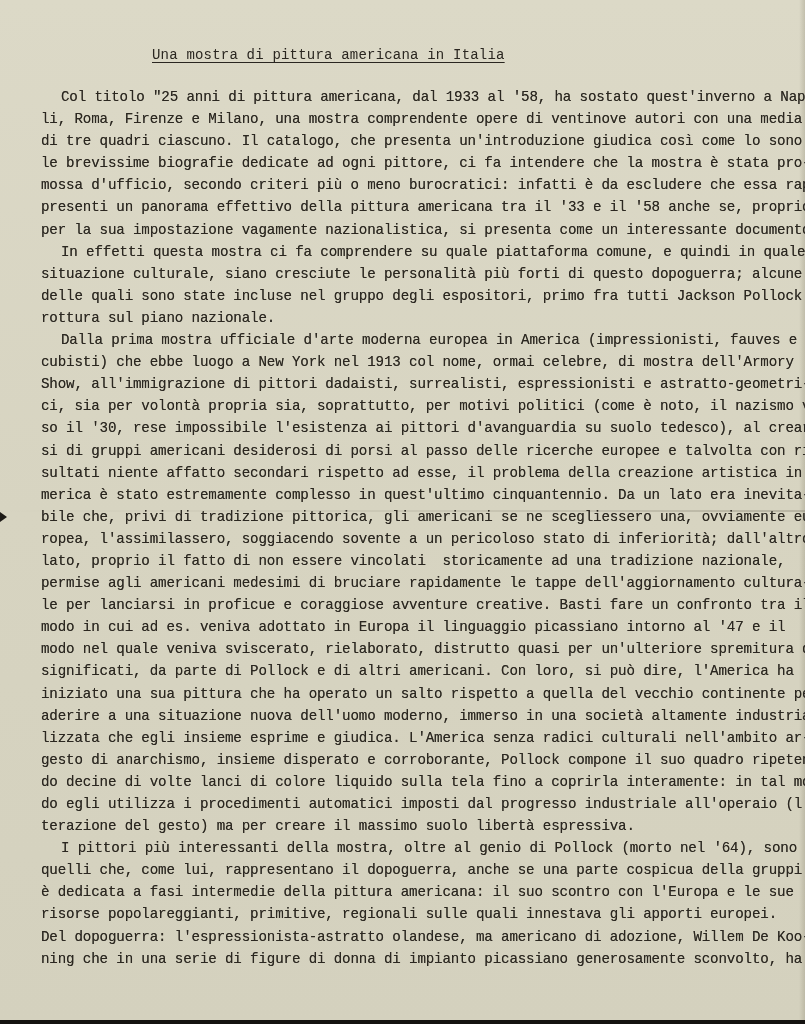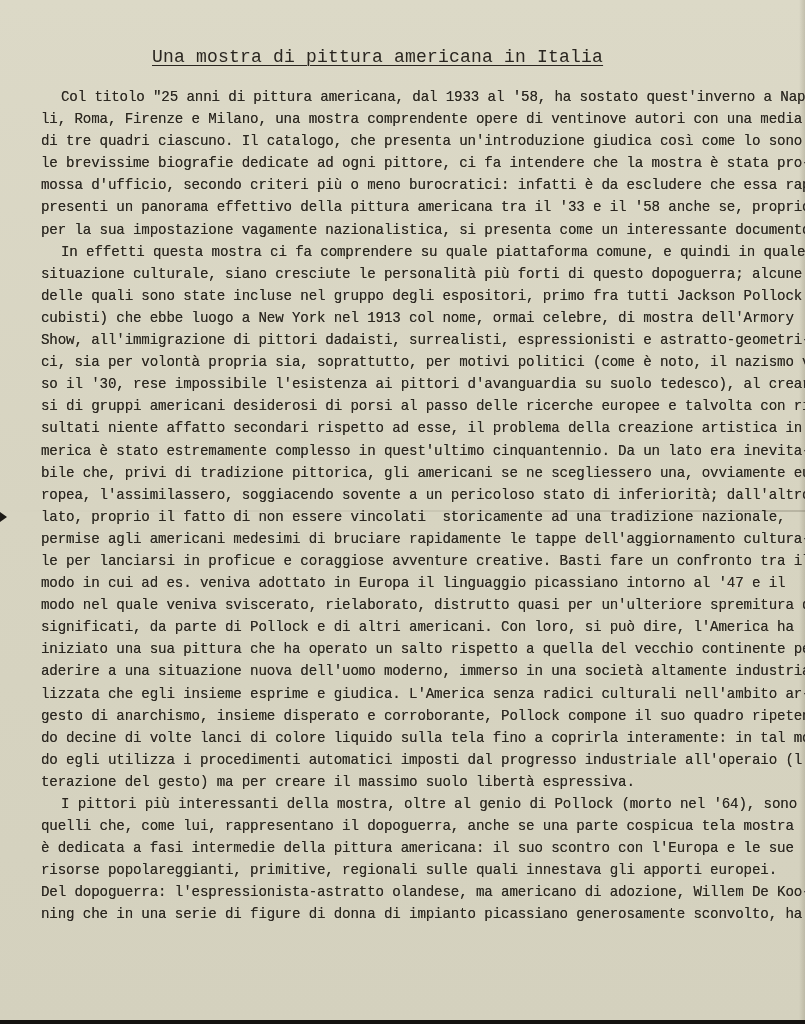--- a/index.html
+++ b/index.html
@@ -50,21 +50,21 @@
       bottom: 0;
       width: 805px;
       height: 4px;
       background: #141210;
     }
     .title {
       position: absolute;
       left: 152px;
       top: 47px;
       font-family: "Liberation Mono", "DejaVu Sans Mono", monospace;
-      font-size: 18px;
+      font-size: 14px;
       color: #2a2620;
       text-decoration: underline;
       text-decoration-thickness: 1px;
       text-underline-offset: 3px;
       letter-spacing: 0.2px;
       white-space: nowrap;
     }
     .body-text {
       position: absolute;
       left: 41px;
@@ -102,23 +102,25 @@
       <div class="line">le brevissime biografie dedicate ad ogni pittore, ci fa intendere che la mostra è stata pro-</div>
       <div class="line">mossa d'ufficio, secondo criteri più o meno burocratici: infatti è da escludere che essa rap</div>
       <div class="line">presenti un panorama effettivo della pittura americana tra il '33 e il '58 anche se, proprio</div>
       <div class="line">per la sua impostazione vagamente nazionalistica, si presenta come un interessante documento.</div>
     </div>
 
     <div>
       <div class="line indent">In effetti questa mostra ci fa comprendere su quale piattaforma comune, e quindi in quale</div>
       <div class="line">situazione culturale, siano cresciute le personalità più forti di questo dopoguerra; alcune</div>
       <div class="line">delle quali sono state incluse nel gruppo degli espositori, primo fra tutti Jackson Pollock</div>
+      <div class="line">rottura sul piano nazionale.</div>
     </div>
 
     <div>
+      <div class="line indent">Dalla prima mostra ufficiale d'arte moderna europea in America (impressionisti, fauves e</div>
       <div class="line">cubisti) che ebbe luogo a New York nel 1913 col nome, ormai celebre, di mostra dell'Armory</div>
       <div class="line">Show, all'immigrazione di pittori dadaisti, surrealisti, espressionisti e astratto-geometri-</div>
       <div class="line">ci, sia per volontà propria sia, soprattutto, per motivi politici (come è noto, il nazismo ver</div>
       <div class="line">so il '30, rese impossibile l'esistenza ai pittori d'avanguardia su suolo tedesco), al crear-</div>
       <div class="line">si di gruppi americani desiderosi di porsi al passo delle ricerche europee e talvolta con ri-</div>
       <div class="line">sultati niente affatto secondari rispetto ad esse, il problema della creazione artistica in A</div>
       <div class="line">merica è stato estremamente complesso in quest'ultimo cinquantennio. Da un lato era inevita-</div>
       <div class="line">bile che, privi di tradizione pittorica, gli americani se ne scegliessero una, ovviamente eu-</div>
       <div class="line">ropea, l'assimilassero, soggiacendo sovente a un pericoloso stato di inferiorità; dall'altro</div>
       <div class="line">lato, proprio il fatto di non essere vincolati  storicamente ad una tradizione nazionale,</div>
@@ -131,21 +133,21 @@
       <div class="line">aderire a una situazione nuova dell'uomo moderno, immerso in una società altamente industria-</div>
       <div class="line">lizzata che egli insieme esprime e giudica. L'America senza radici culturali nell'ambito ar-</div>
       <div class="line">gesto di anarchismo, insieme disperato e corroborante, Pollock compone il suo quadro ripeten-</div>
       <div class="line">do decine di volte lanci di colore liquido sulla tela fino a coprirla interamente: in tal mo</div>
       <div class="line">do egli utilizza i procedimenti automatici imposti dal progresso industriale all'operaio (l'i-</div>
       <div class="line">terazione del gesto) ma per creare il massimo suolo libertà espressiva.</div>
     </div>
 
     <div>
       <div class="line indent">I pittori più interessanti della mostra, oltre al genio di Pollock (morto nel '64), sono</div>
-      <div class="line">quelli che, come lui, rappresentano il dopoguerra, anche se una parte cospicua tela mostra</div>
+      <div class="line">quelli che, come lui, rappresentano il dopoguerra, anche se una parte cospicua della gruppi</div>
       <div class="line">è dedicata a fasi intermedie della pittura americana: il suo scontro con l'Europa e le sue</div>
       <div class="line">risorse popolareggianti, primitive, regionali sulle quali innestava gli apporti europei.</div>
       <div class="line">Del dopoguerra: l'espressionista-astratto olandese, ma americano di adozione, Willem De Koo-</div>
       <div class="line">ning che in una serie di figure di donna di impianto picassiano generosamente sconvolto, ha</div>
 
     </div>
   </div>
 
   <div class="bottom-bar"></div>
 </div>

